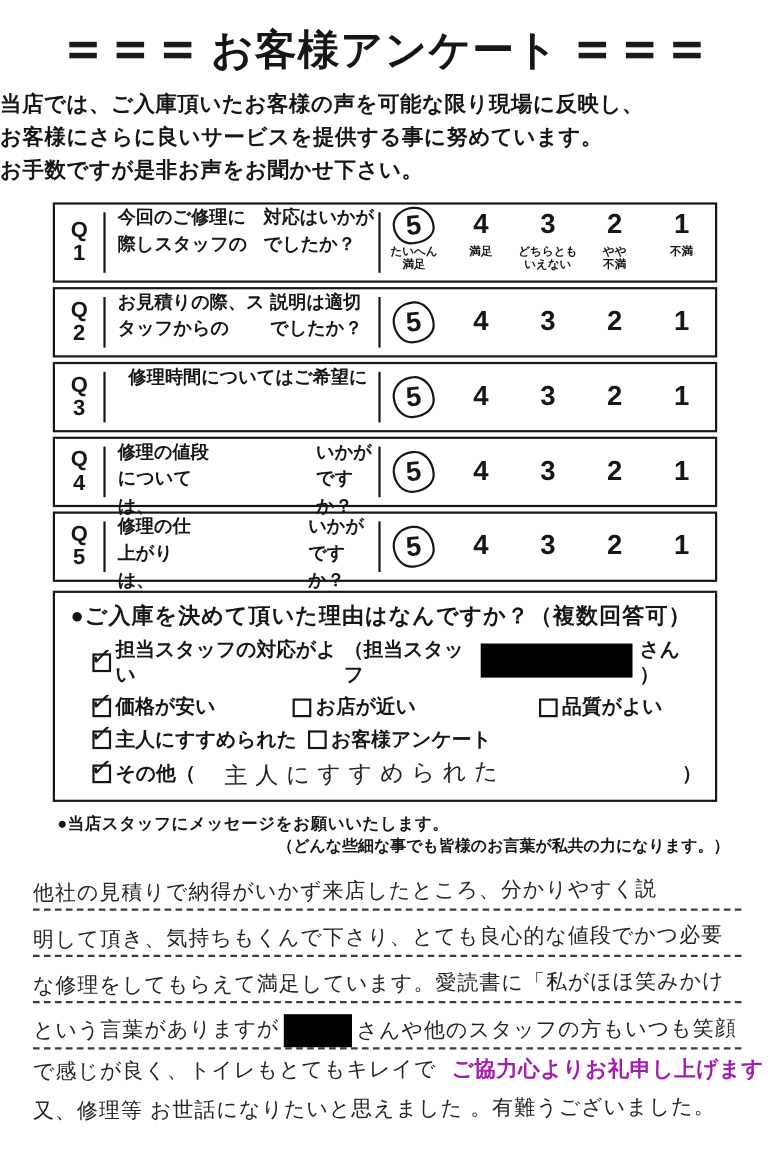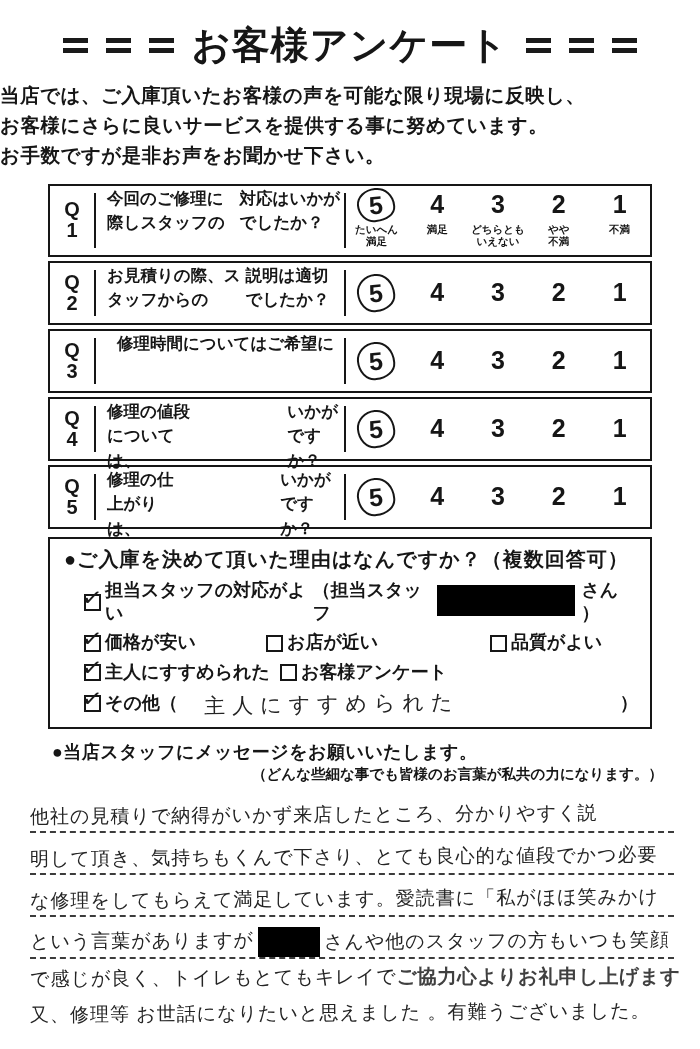--- a/index.html
+++ b/index.html
@@ -43,30 +43,30 @@
   .cb .tick{position:absolute;left:-4px;top:-14px;font-size:24px;font-weight:normal;transform:rotate(8deg);color:#1c1c1c;}
   .redact{display:inline-block;width:138px;height:31px;background:#000;margin:0 6px 0 4px;flex:none;transform:translateY(-2px);}
   .r-item{display:flex;align-items:center;}
   .r-item.w0{width:182px;}  .r-item.w1{width:224px;}
   .r-item.v0{width:196px;}
   .r-sp{flex:1;}
   .other-hand{font-size:21px;font-weight:normal;letter-spacing:7px;margin-left:26px;color:#242424;
               display:inline-block;transform:rotate(-1deg);}
 
   
-  .m-prompt{margin:11px 0 0 52px;font-size:18px;font-weight:bold;letter-spacing:0.5px;}
+  .m-prompt{margin:11px 0 0 52px;font-size:15px;font-weight:bold;letter-spacing:0.5px;}
   .m-note{margin:1px 0 0 252px;font-size:14.5px;font-weight:bold;}
   .msg-area{margin:7px 26px 0 30px;}
   .m-line{position:relative;height:35px;display:flex;align-items:flex-end;}
   .m-line.ruled{height:40px;border-bottom:2px dashed #3c3c3c;}
   .hand{display:inline-block;font-size:19px;letter-spacing:1px;color:#242424;
         padding-bottom:3px;transform:rotate(-0.4deg);white-space:nowrap;}
   .hand.tight{letter-spacing:-0.6px;}
   .redact2{display:inline-block;width:62px;height:30px;background:#000;margin:0 4px;align-self:flex-end;}
-  .thanks{font-size:19.5px;font-weight:bold;letter-spacing:0.5px;color:#404040;
+  .thanks{font-size:19.5px;font-weight:bold;letter-spacing:0.5px;margin-left:14px;color:#a21caf;
           align-self:flex-end;padding-bottom:4px;white-space:nowrap;}
 </style>
 </head>
 <body>
 
 <div class="page">
 
   <div class="title-row">
     <span class="stripes">
         <i></i>

